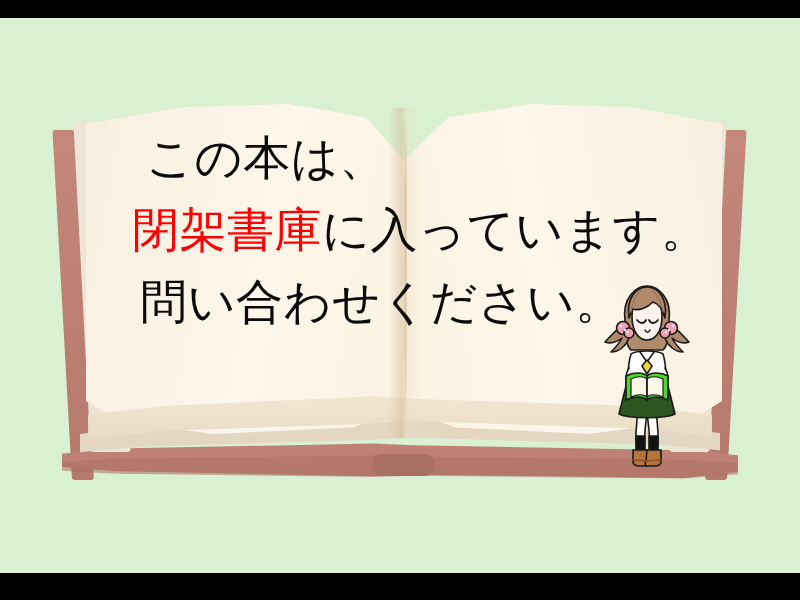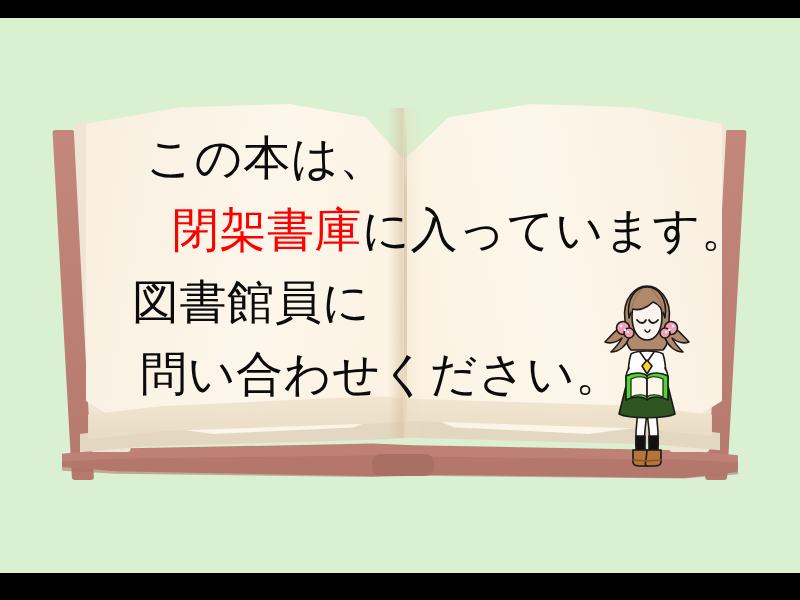--- a/index.html
+++ b/index.html
@@ -125,21 +125,21 @@
     font-size:47px;
     line-height:72px;
     color:#0b0b0b;
     letter-spacing:.5px;
     white-space:nowrap;
     font-weight:400;
   }
   .line-1 { padding-left:14px; }
   .line-3 { }
   .line-4 { padding-left:8px;font-family:Liberation Serif, serif; }
-  .hl { color:#ff0000;margin-left:40px; }
+  .hl { color:#ff0000; }
 
   
   .girl { position:absolute; left:595px; top:262px; width:104px; height:196px; z-index:20; }
   .girl svg { display:block; width:104px; height:196px; }
 </style>
 </head>
 <body>
 
 <div id="stage">
 
@@ -163,21 +163,20 @@
     <div class="page page-right"></div>
 
     <div class="page-floor"></div>
     <div class="gutter"></div>
     <div class="gutter-line"></div>
     <div class="clasp"></div>
 
     <div class="text-block">
       <div class="line line-1">この本は、</div>
       <div class="line line-2"><span class="hl">閉架書庫</span><span>に入っています。</span></div>
-      <div class="line line-3">図書館員に</div>
       <div class="line line-4">問い合わせください。</div>
     </div>
 
     <div class="girl">
       <svg viewBox="0 0 104 196" xmlns="http://www.w3.org/2000/svg">
         <g stroke="#1a1a1a" stroke-width="1.6" stroke-linejoin="round" stroke-linecap="round">
 
           <path d="M30 40 C27 18 41 6 52 6 C63 6 77 18 74 40 C76 56 72 66 68 70
                    L36 70 C32 66 28 56 30 40 Z" fill="#b08a6a"></path>
 

